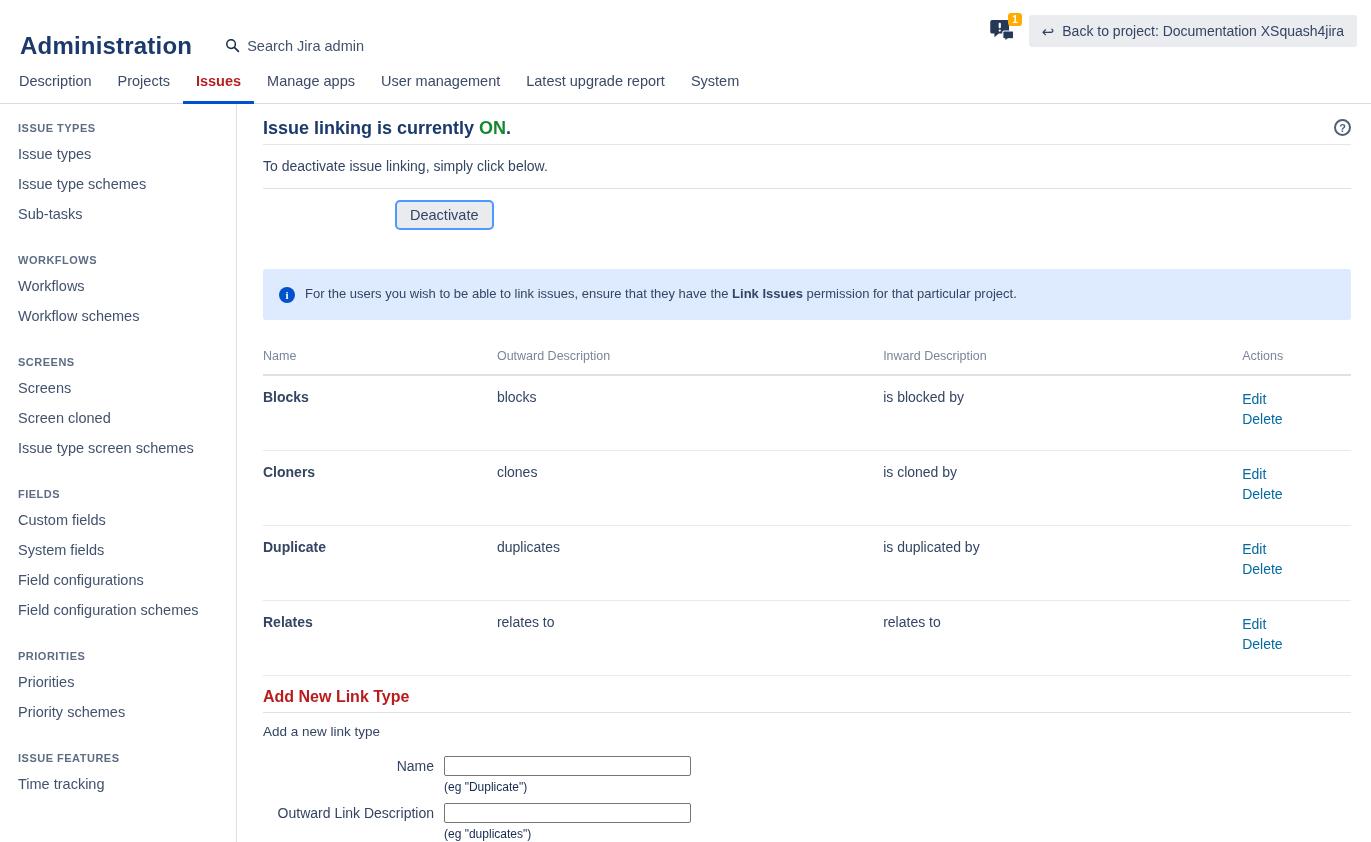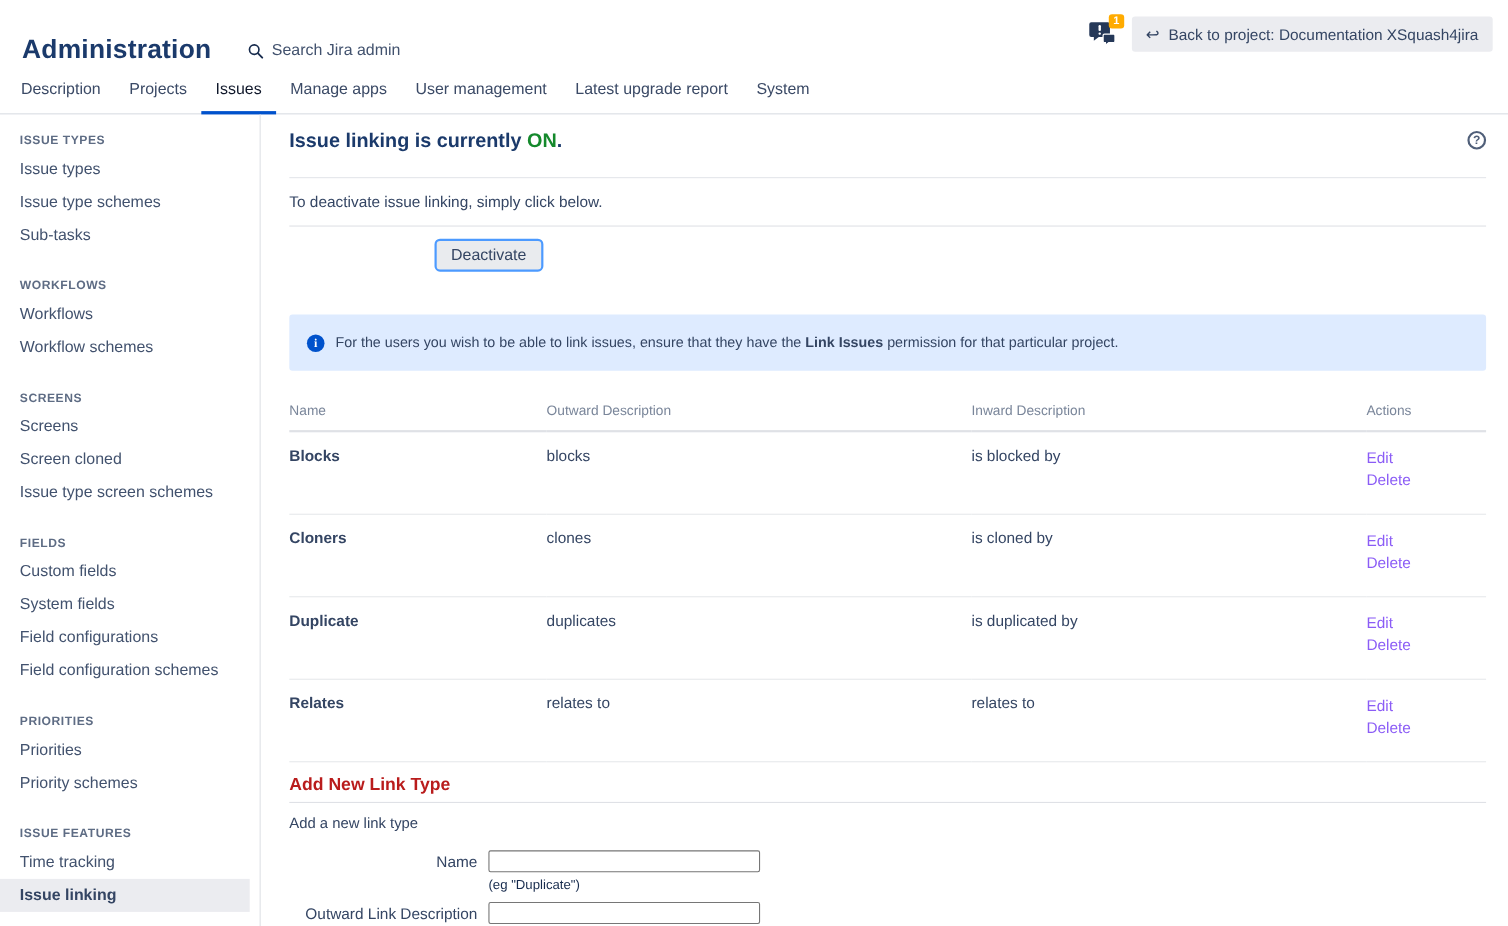--- a/index.html
+++ b/index.html
@@ -4,54 +4,54 @@
 <style>
   * { box-sizing: border-box; margin: 0; padding: 0; }
   html, body { width: 1371px; height: 842px; overflow: hidden; background: #fff; }
   body { font-family: "Liberation Sans", sans-serif; color: #344563; }
 
   
   .top-header { display: flex; align-items: center; justify-content: space-between;
     height: 62px; padding: 0 14px 0 20px; }
   .header-left { display: flex; align-items: center; margin-top: 30px; }
   .page-title { font-size: 24px; font-weight: 700; color: #1b3a6b; letter-spacing: .2px; }
-  .search-box { display: flex; align-items: flex-end; gap: 7px; margin-left: 33px; }
+  .search-box { display: flex; align-items: flex-start; gap: 7px; margin-left: 33px; }
   .search-box input { border: none; outline: none; font-size: 14.5px; color: #42526e; width: 170px;
     font-family: "Liberation Sans", sans-serif; background: transparent; }
   .search-box input::placeholder { color: #42526e; opacity: 1; }
   .header-right { display: flex; align-items: center; gap: 10px; }
   .notif-wrap { position: relative; width: 30px; height: 28px; cursor: pointer; }
   .notif-badge { position: absolute; top: -4px; right: -3px; background: #ffab00; color: #fff;
     font-size: 10px; font-weight: 700; line-height: 13px; padding: 0 4px; border-radius: 3px; }
   .back-btn { display: flex; align-items: center; gap: 8px; background: #ebecf0; border: none;
     border-radius: 3px; padding: 8px 13px; font-size: 14px; color: #344563; cursor: pointer;
     font-family: "Liberation Sans", sans-serif; }
   .back-arrow { font-size: 15px; color: #344563; line-height: 1; }
 
   
   .nav-tabs { display: flex; padding: 0 6px; border-bottom: 1px solid #d9dde3; }
   .tab { padding: 11px 13px 12px; font-size: 14.5px; color: #3b4a66; text-decoration: none;
     cursor: pointer; border-bottom: 3px solid transparent; margin-bottom: -1px; }
-  .tab.active { color: #0f172a; font-weight: 400; border-bottom-color: #0052cc; text-align: center; }
+  .tab.active { color: #b91c1c; font-weight: 700; border-bottom-color: #0052cc; text-align: center; }
 
   
   .page-body { display: flex; height: 739px; }
 
   
   .sidebar { width: 237px; flex: 0 0 237px; border-right: 1px solid #dfe1e6; padding: 4px 0 20px; }
   .side-heading { font-size: 11px; font-weight: 700; color: #5e6c84; letter-spacing: .5px;
     padding: 25px 18px 5px; }
   .side-item { display: block; padding: 7px 18px; font-size: 14.5px; color: #42526e;
     text-decoration: none; cursor: pointer; margin-right: 9px; }
   .side-item.selected { background: #ebecf0; font-weight: 700; color: #344563; }
 
   
   .content { flex: 1; padding: 14px 20px 0 26px; }
   .title-row { display: flex; justify-content: space-between; align-items: flex-start;
-    border-bottom: 1px solid #e4e6ea; padding-bottom: 22px; }
+    border-bottom: 1px solid #e4e6ea; padding-bottom: 5px; }
   .status-title { font-size: 18px; font-weight: 700; color: #1b3a6b; }
   .status-on { color: #14892c; }
   .help-circle { width: 17px; height: 17px; border: 2px solid #505f79; border-radius: 50%;
     color: #505f79; font-size: 11px; font-weight: 700; display: flex; align-items: center;
     justify-content: center; cursor: pointer; margin-top: 1px; }
   .sub-hint { font-size: 14px; margin: 13px 0 14px; color: #344563; }
   .rule { border: none; border-top: 1px solid #dfe1e6; }
   .deactivate-btn { margin: 11px 0 12px 132px; background: #e9ebee; border: 2px solid #4c9aff;
     border-radius: 5px; padding: 5px 13px; font-size: 14.5px; color: #344563; cursor: pointer;
     font-family: "Liberation Sans", sans-serif; }
@@ -64,21 +64,21 @@
   .info-text { font-size: 13px; color: #344563; }
 
   
   table.link-types { width: 100%; border-collapse: collapse; margin-top: 23px; }
   table.link-types th { text-align: left; font-size: 12.5px; font-weight: 400; color: #7a869a;
     padding: 6px 0 11px; border-bottom: 2px solid #dfe1e6; }
   table.link-types td { vertical-align: top; padding: 13px 0 21px; border-bottom: 1px solid #e7e9ec;
     font-size: 14px; color: #344563; }
   td.cell-name { font-weight: 700; color: #172b4d; font-size: 14.5px; }
   .col-name { width: 21.5%; } .col-out { width: 35.5%; } .col-in { width: 33%; margin-left: 12px; } .col-act { width: 10%; }
-  .action-link { display: block; color: #8b5cf6; text-decoration: none; cursor: pointer;
+  .action-link { display: block; color: #0369a1; text-decoration: none; cursor: pointer;
     line-height: 20px; }
 
   
   .add-heading { font-size: 16px; font-weight: 700; color: #b91c1c; margin-top: 12px;
     padding-bottom: 6px; border-bottom: 1px solid #dfe1e6; }
   .add-desc { font-size: 13.5px; margin: 11px 0 17px; color: #344563; }
   .form-row { display: flex; margin-bottom: 9px; }
   .form-row label { width: 181px; text-align: right; padding-right: 10px; font-size: 14px;
     color: #344563; padding-top: 2px; }
   .form-row input { width: 247px; height: 20px; border: 1px solid #767676; border-radius: 2px;
@@ -152,21 +152,20 @@
     <a class="side-item">System fields</a>
     <a class="side-item">Field configurations</a>
     <a class="side-item">Field configuration schemes</a>
 
     <div class="side-heading">PRIORITIES</div>
     <a class="side-item">Priorities</a>
     <a class="side-item">Priority schemes</a>
 
     <div class="side-heading">ISSUE FEATURES</div>
     <a class="side-item">Time tracking</a>
-    <a class="side-item selected">Issue linking</a>
   </aside>
 
   <main class="content">
     <div class="title-row">
       <h2 class="status-title">
         <span>Issue linking is currently </span><span class="status-on">ON</span><span>.</span>
       </h2>
       <div class="help-circle">?</div>
     </div>
 

